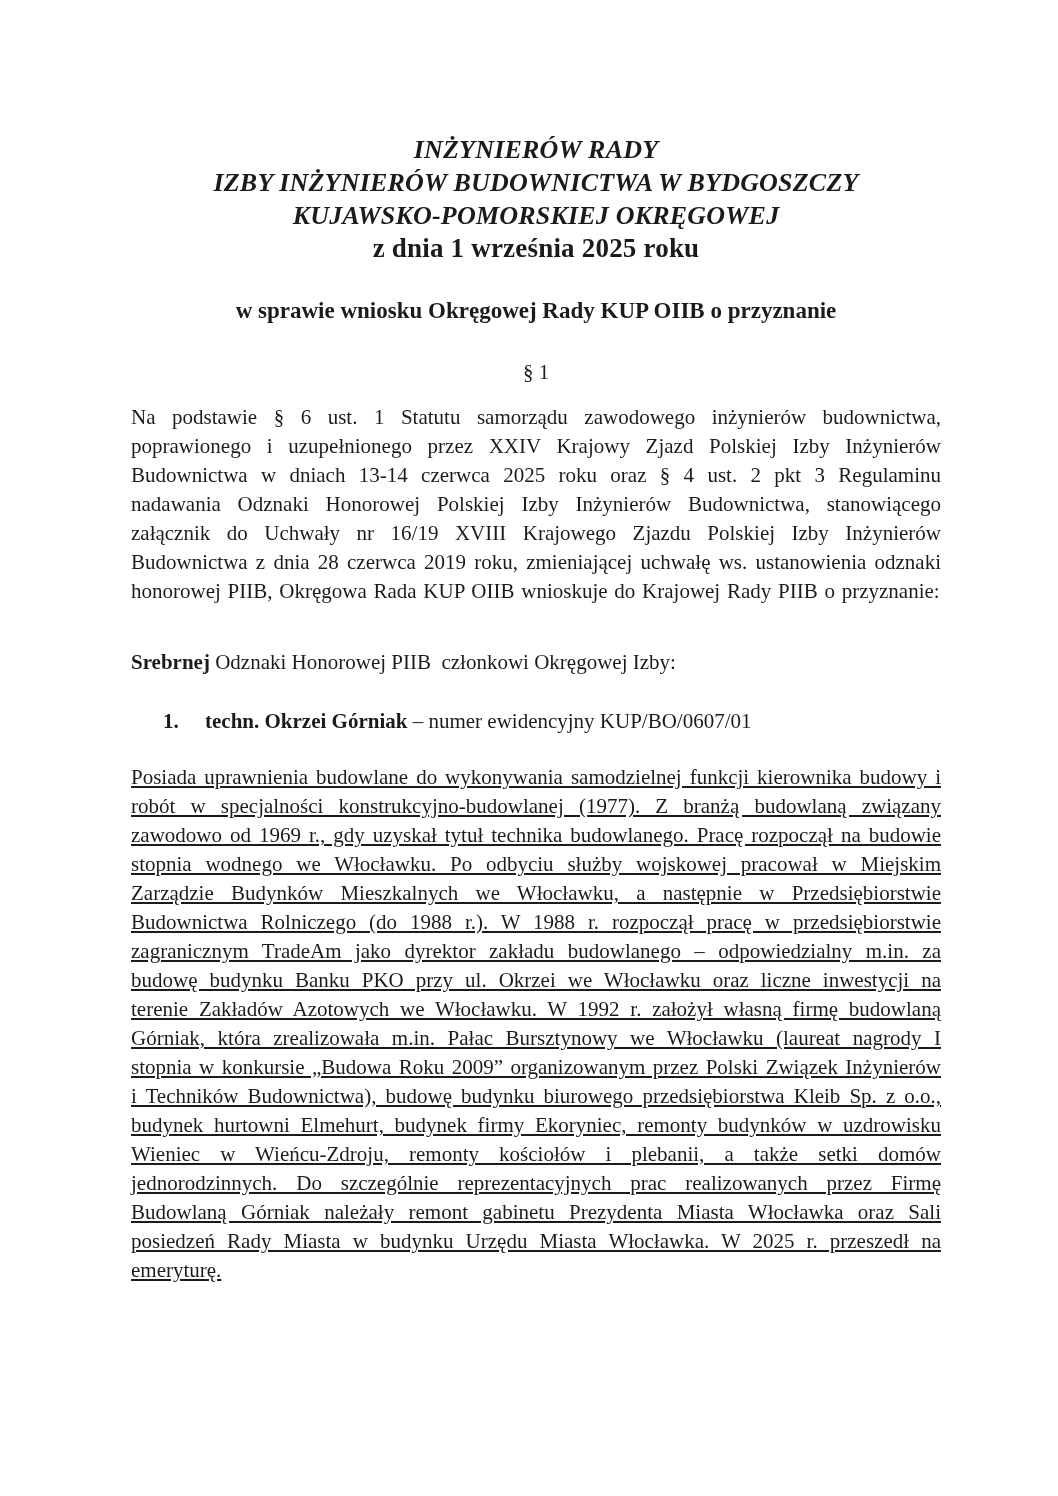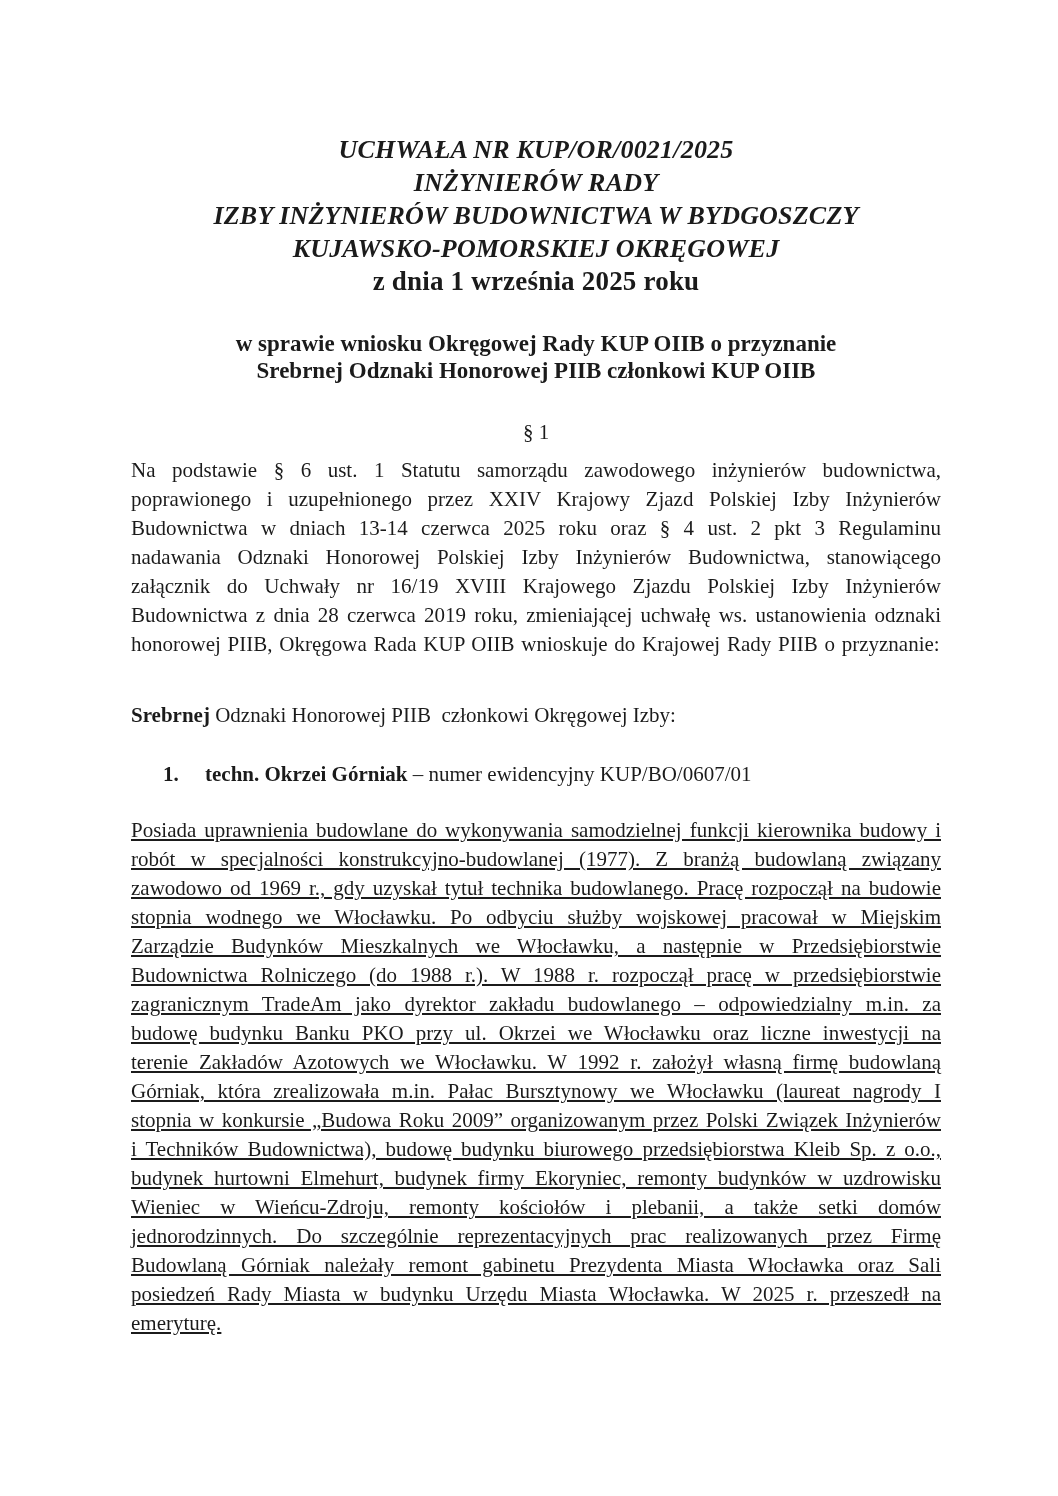--- a/index.html
+++ b/index.html
@@ -52,21 +52,21 @@
     font-size: 21px;
     line-height: 27px;
   }
   .para {
     font-size: 21px;
     line-height: 29px;
     text-align: justify;
     word-spacing: 1.5px;
   }
   .para-legal {
-    margin-top: 10px;
+    margin-top: 17px;
   }
   .award-line {
     margin-top: 42px;
     font-size: 21px;
     line-height: 29px;
   }
   .award-line .bold { font-weight: 700; }
   .list-item {
     margin-top: 30px;
     padding-left: 32px;
@@ -84,30 +84,28 @@
     text-decoration: underline;
   }
 </style>
 </head>
 <body>
 
 <div class="page">
   <div class="content">
 
     <div class="title-block">
-      <div class="title-line">UCHWAŁA NR KUP/OR/0021/2025</div>
       <div class="title-line">INŻYNIERÓW RADY</div>
       <div class="title-line">IZBY INŻYNIERÓW BUDOWNICTWA W BYDGOSZCZY</div>
       <div class="title-line">KUJAWSKO-POMORSKIEJ OKRĘGOWEJ</div>
       <div class="date-line">z dnia 1 września 2025 roku</div>
     </div>
 
     <div class="subject-block">
       <div>w sprawie wniosku Okręgowej Rady KUP OIIB o przyznanie</div>
-      <div>Srebrnej Odznaki Honorowej PIIB członkowi KUP OIIB</div>
     </div>
 
     <div class="section-mark">§ 1</div>
 
     <div class="para para-legal">Na podstawie § 6 ust. 1 Statutu samorządu zawodowego inżynierów budownictwa, poprawionego i uzupełnionego przez XXIV Krajowy Zjazd Polskiej Izby Inżynierów Budownictwa w dniach 13-14 czerwca 2025 roku oraz § 4 ust. 2 pkt 3 Regulaminu nadawania Odznaki Honorowej Polskiej Izby Inżynierów Budownictwa, stanowiącego załącznik do Uchwały nr 16/19 XVIII Krajowego Zjazdu Polskiej Izby Inżynierów Budownictwa z dnia 28 czerwca 2019 roku, zmieniającej uchwałę ws. ustanowienia odznaki honorowej PIIB, Okręgowa Rada KUP OIIB wnioskuje do Krajowej Rady PIIB o przyznanie:</div>
 
     <div class="award-line"><span class="bold">Srebrnej</span><span> Odznaki Honorowej PIIB&nbsp; członkowi Okręgowej Izby:</span></div>
 
     <div class="list-item"><span class="num">1.</span><span class="name">techn. Okrzei Górniak</span><span> – numer ewidencyjny KUP/BO/0607/01</span></div>
 

